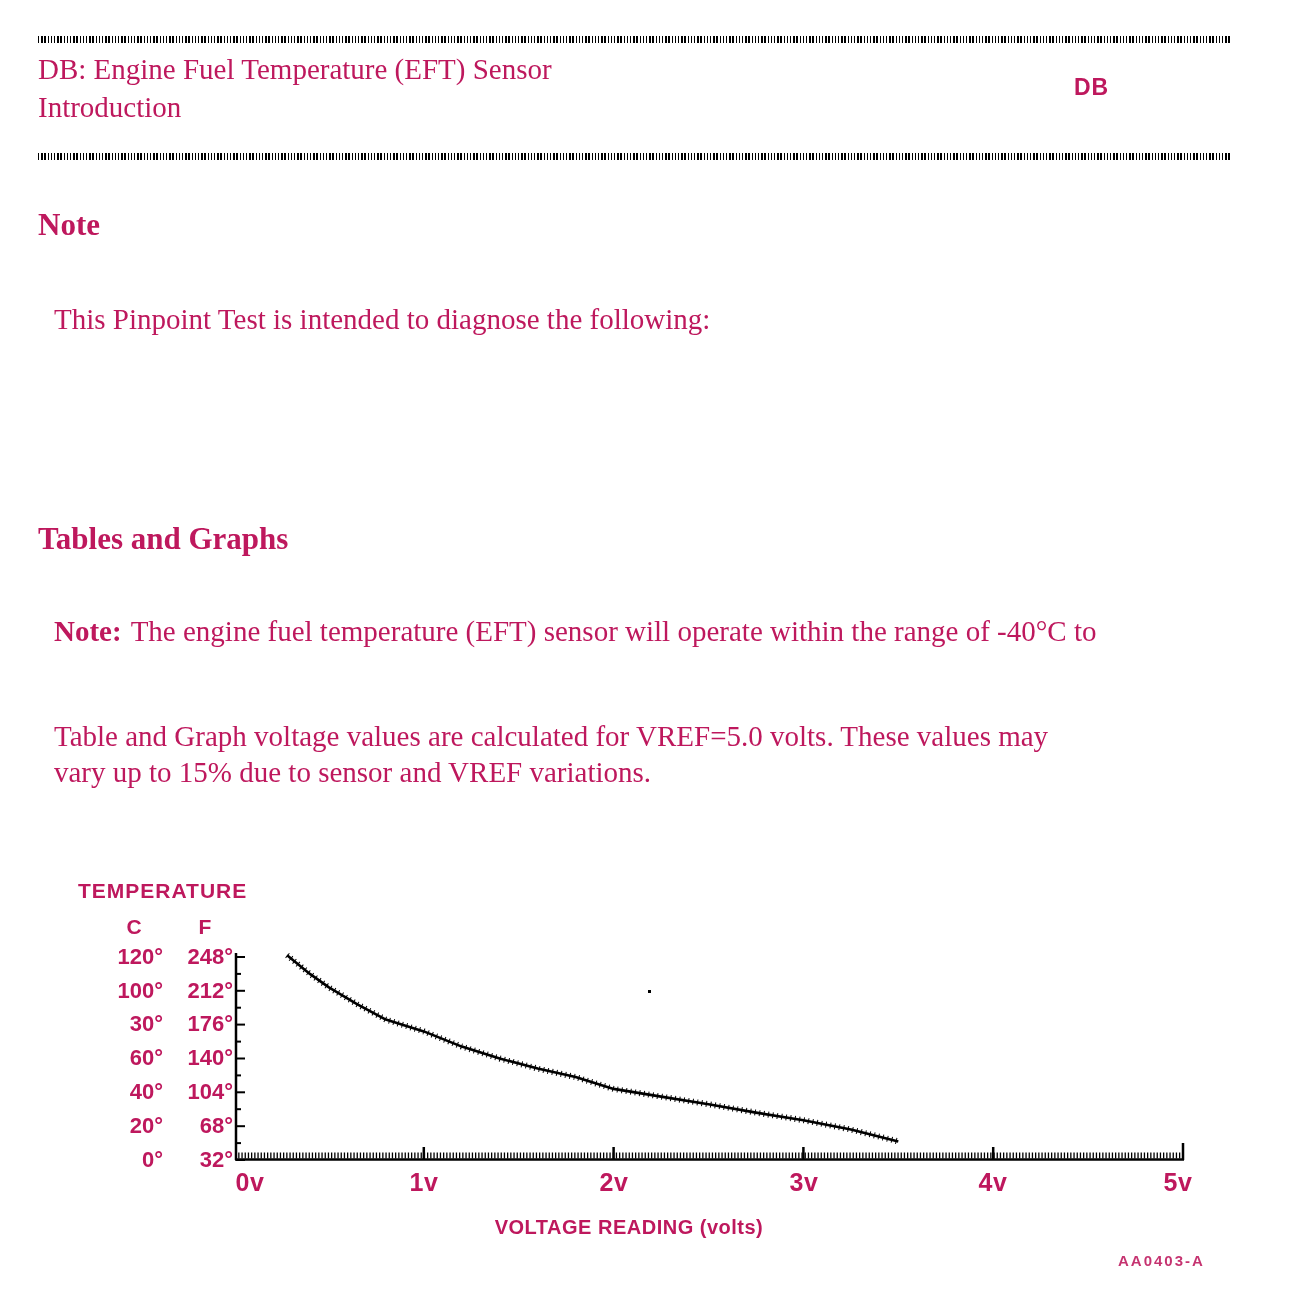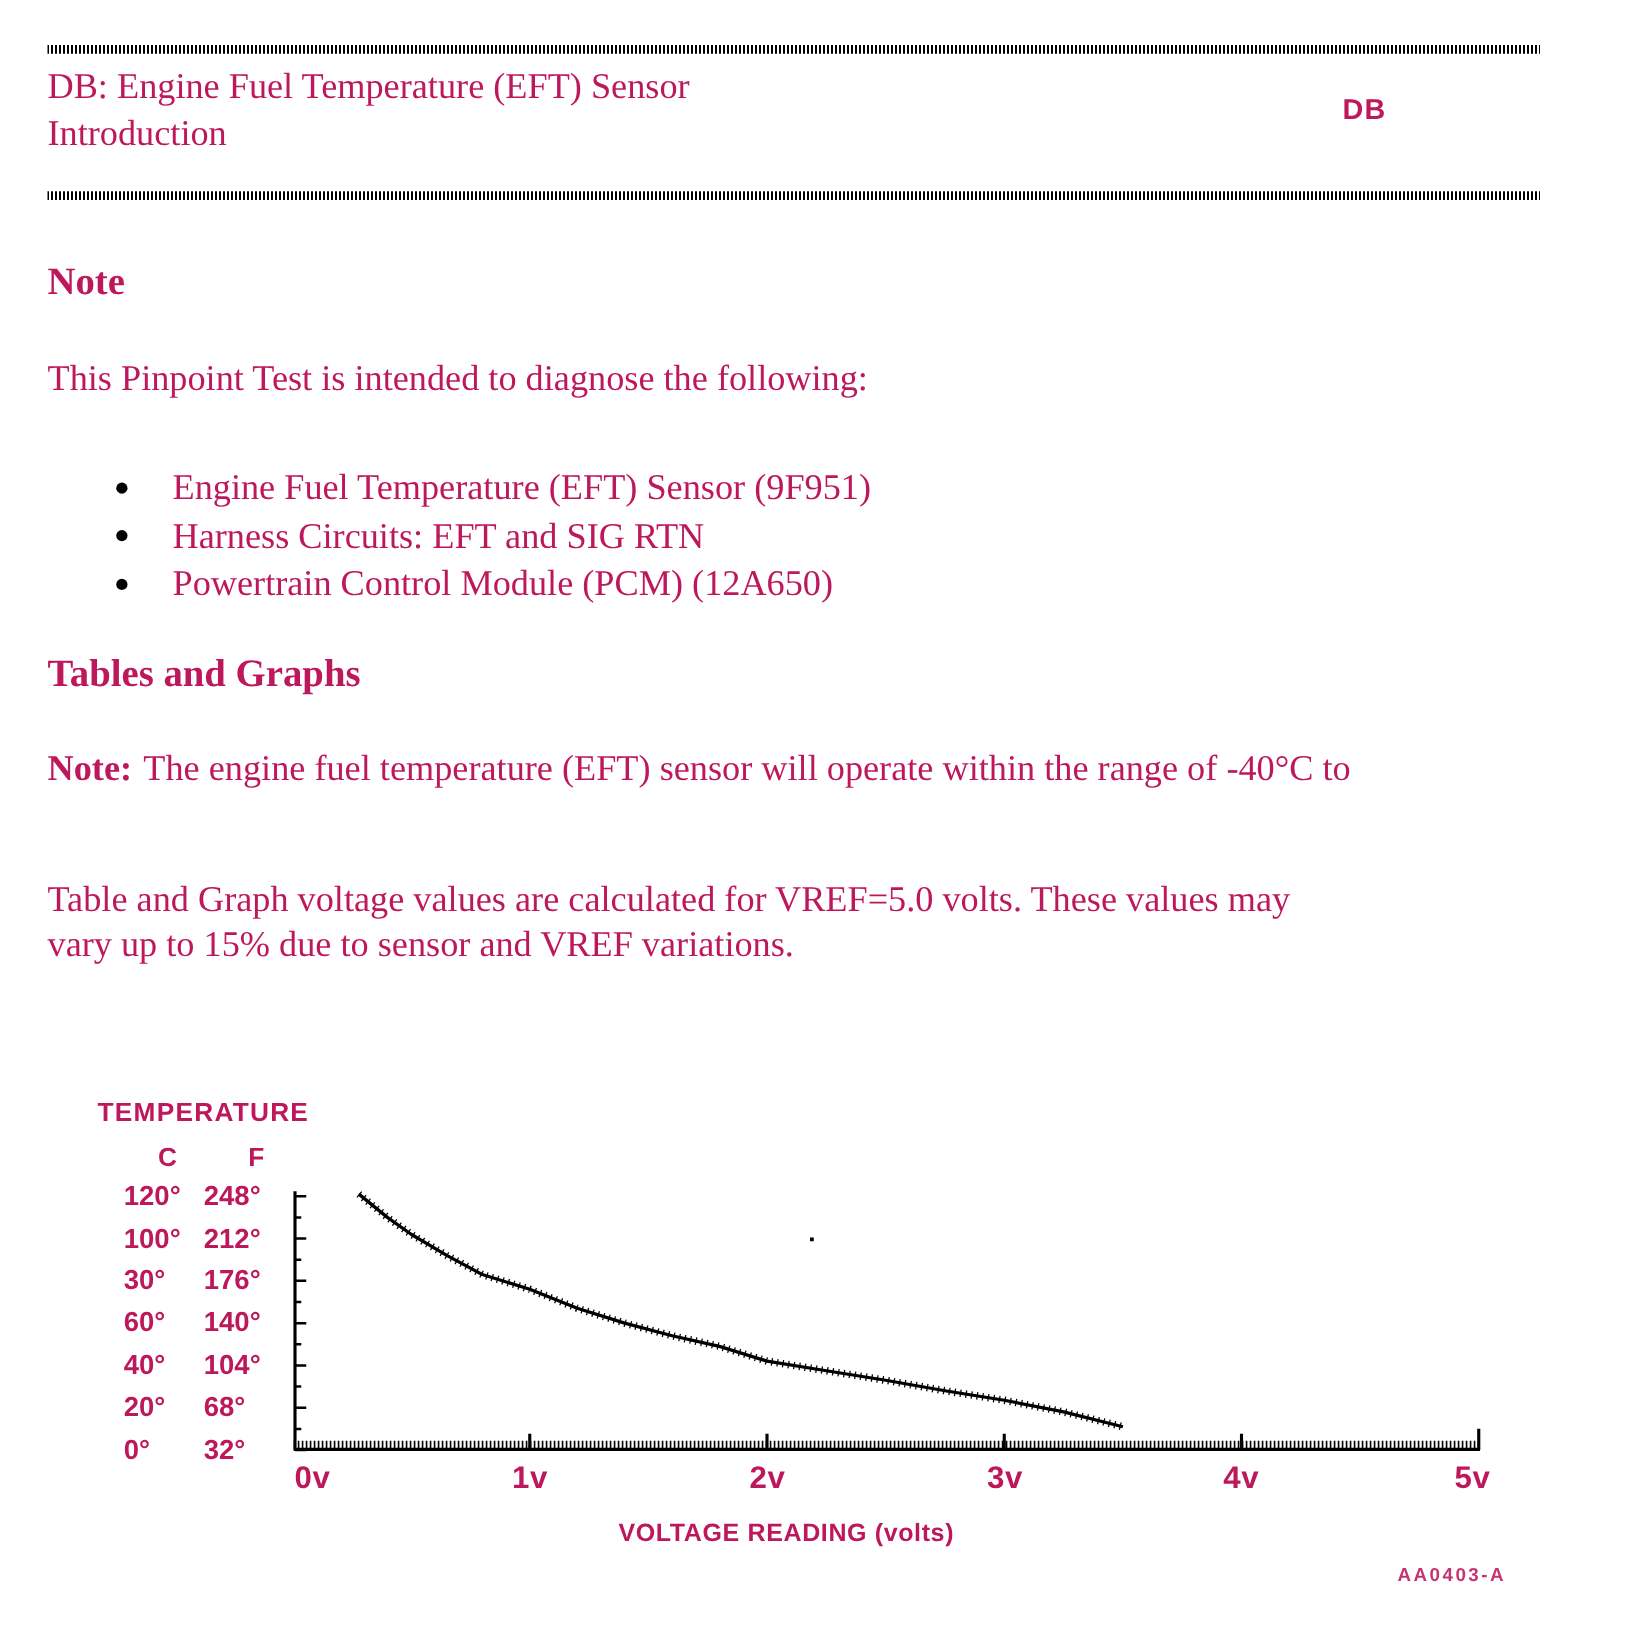--- a/index.html
+++ b/index.html
@@ -18,42 +18,42 @@
   .header-title{position:absolute;left:38px;top:50px;font-size:29px;line-height:38px;}
   .section-code{
     position:absolute;left:1074px;top:74px;
     font-family:"Liberation Sans", sans-serif;font-weight:bold;font-size:23px;letter-spacing:1px;
   }
 
   .h-bold-serif{position:absolute;left:38px;margin:0;font-size:31px;font-weight:bold;line-height:40px;}
   .h-note{top:205px;}
   .h-tables{top:519px;}
 
-  .bodytext{position:absolute;left:38px;margin:0;font-size:29px;line-height:38px;}
+  .bodytext{position:absolute;left:38px;margin:16px;font-size:29px;line-height:38px;}
   .intro{top:284px;}
   .range-note{top:597px;line-height:36px;width:1240px;}
   .range-note .b{font-weight:bold;margin-right:9px;}
   .vref-note{top:702px;line-height:36px;width:1180px;}
 
   ul.bullets{position:absolute;left:38px;top:371px;margin:0;padding:0;list-style:none;}
   ul.bullets li{position:relative;height:38.5px;line-height:38.5px;font-size:29px;padding-left:100px;}
   ul.bullets li .dot{
     position:absolute;left:55px;top:50%;margin-top:-4.5px;width:9px;height:9px;border-radius:50%;background:#000;
   }
 
   
   .sans-b{font-family:"Liberation Sans", sans-serif;font-weight:bold;}
   .chart-title{position:absolute;left:78px;top:879px;font-size:21px;letter-spacing:1px;}
   .scale-head{position:absolute;left:99px;top:915px;width:142px;display:flex;}
   .scale-head span{font-size:21px;text-align:center;}
   .scale-head .c{width:70px;}
   .scale-head .f{width:72px;}
   .scale-rows{position:absolute;left:99px;top:940px;width:142px;}
   .trow{display:flex;height:33.8px;align-items:center;}
-  .trow span{font-size:22px;text-align:left;}
+  .trow span{font-size:22px;text-align:right;}
   .trow .c{width:64px;}
   .trow .f{width:70px;}
 
   .graph-svg{position:absolute;left:234px;top:949px;}
   .graph-svg line, .graph-svg polyline{stroke:#000;}
 
   .xtick-label{
     position:absolute;top:1168px;transform:translateX(-50%);
     font-size:25px;letter-spacing:0.5px;
   }
@@ -79,34 +79,20 @@
     <div>Introduction</div>
   </div>
   <div class="section-code">DB</div>
 
   <div class="rule rule-bottom"></div>
 
   <h2 class="h-bold-serif h-note">Note</h2>
 
   <p class="bodytext intro">This Pinpoint Test is intended to diagnose the following:</p>
 
-  <ul class="bullets">
-    <li>
-      <span class="dot"></span>
-      <span>Engine Fuel Temperature (EFT) Sensor (9F951)</span>
-    </li>
-    <li>
-      <span class="dot"></span>
-      <span>Harness Circuits: EFT and SIG RTN</span>
-    </li>
-    <li>
-      <span class="dot"></span>
-      <span>Powertrain Control Module (PCM) (12A650)</span>
-    </li>
-  </ul>
 
   <h2 class="h-bold-serif h-tables">Tables and Graphs</h2>
 
   <p class="bodytext range-note"><span class="b">Note:</span><span>The engine fuel temperature (EFT) sensor will operate within the range of -40°C to</span><br></p>
 
   <p class="bodytext vref-note"><span>Table and Graph voltage values are calculated for VREF=5.0 volts. These values may</span><br><span>vary up to 15% due to sensor and VREF variations.</span></p>
 
   <div class="chart-title sans-b">TEMPERATURE</div>
 
   <div class="scale-head sans-b">

